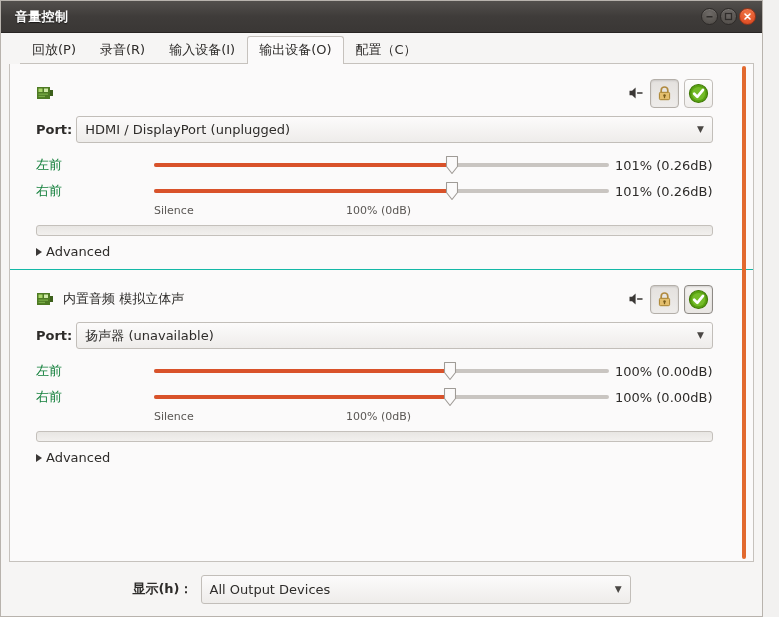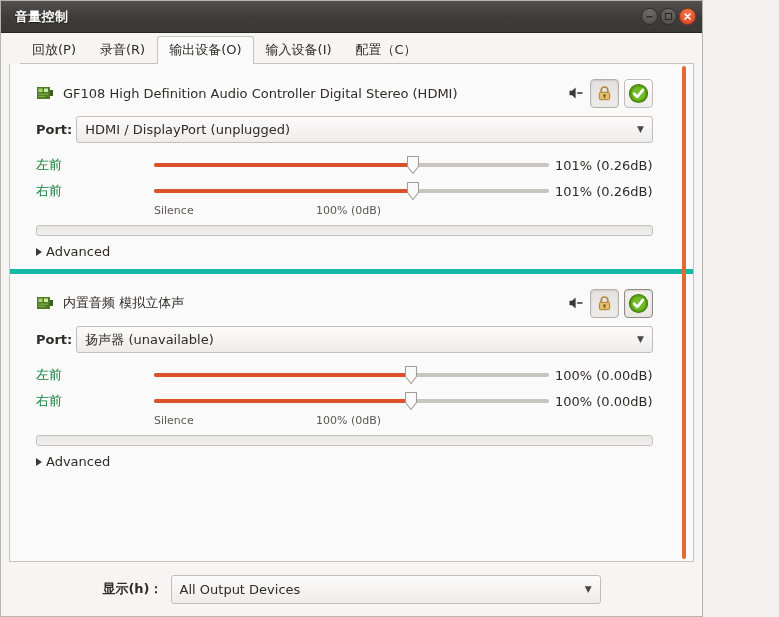--- a/index.html
+++ b/index.html
@@ -4,21 +4,21 @@
 <style>
   * { box-sizing: border-box; margin: 0; padding: 0; }
   html, body {
     width: 779px; height: 617px;
     font-family: "DejaVu Sans", "Liberation Sans", sans-serif;
     background: #f2f1f0;
     overflow: hidden;
   }
   .window {
     position: relative;
-    width: 703px; height: 617px;
+    width: 763px; height: 617px;
     background: #f6f5f4;
     border: 1px solid #b8b3ad;
     display: flex; flex-direction: column;
   }
 
   
   .titlebar {
     height: 32px; flex: 0 0 32px;
     background: linear-gradient(to bottom, #53504d 0%, #3f3c3a 50%, #3a3735 100%);
     border-bottom: 1px solid #282523;
@@ -103,21 +103,21 @@
     position: absolute; left: 4px; top: 0; width: 4px; height: 100%;
     background: #e2692f;
     border-radius: 2px;
   }
 
   
   .device {
     padding: 14px 40px 10px 26px;
     position: relative;
   }
-  .device + .device { border-top: 5px solid #14b8a6; }
+  .device + .device { border-top: 1px solid #14b8a6; }
 
   .dev-header {
     display: flex; align-items: center;
     gap: 9px;
     height: 30px;
   }
   .card-icon { width: 18px; height: 16px; flex: 0 0 18px; display:block; }
   .dev-name {
     font-size: 13px; color: #2e2c2a;
     white-space: nowrap;
@@ -284,39 +284,38 @@
         <svg width="9" height="9" viewBox="0 0 9 9">
           <path d="M2 2 L7 7 M7 2 L2 7" stroke="#ffffff" stroke-width="1.6" stroke-linecap="round"></path>
         </svg>
       </div>
     </div>
   </div>
 
   <div class="tabstrip">
     <div class="tab">回放(P)</div>
     <div class="tab">录音(R)</div>
+    <div class="tab">输入设备(I)</div>
     <div class="tab active">输出设备(O)</div>
-    <div class="tab">输入设备(I)</div>
     <div class="tab">配置（C）</div>
   </div>
 
   <div class="scrollarea">
     <div class="scroll-inner">
 
       <div class="device">
         <div class="dev-header">
           <svg class="card-icon" viewBox="0 0 18 16">
             <rect x="1" y="2" width="13" height="12" fill="#4e7a23"></rect>
             <rect x="2.5" y="3.5" width="4" height="3.5" fill="#a9d66a"></rect>
             <rect x="8" y="3.5" width="4" height="3.5" fill="#cfe9a8"></rect>
             <rect x="2.5" y="8.5" width="9.5" height="1.3" fill="#79ac45"></rect>
             <rect x="2.5" y="10.8" width="6.5" height="1.3" fill="#79ac45"></rect>
             <rect x="14" y="5" width="3" height="6" fill="#3c5f1b"></rect>
           </svg>
-          <div class="dev-name">GF108 High Definition Audio Controller Digital Stereo (HDMI)</div>
           <div class="dev-actions">
             <svg class="speaker-icon" viewBox="0 0 18 18">
               <path d="M2.5 6.8 h2.6 L8.6 3.6 v10.8 L5.1 11.2 H2.5 z" fill="#3a3735"></path>
               <path d="M10.6 9 h4.4" stroke="#3a3735" stroke-width="1.5" stroke-linecap="round"></path>
             </svg>
             <div class="iconbtn toggled">
               <svg width="17" height="17" viewBox="0 0 17 17">
                 <path d="M5.2 7.5 V5.3 a3.3 3.3 0 0 1 6.6 0 V7.5" fill="none" stroke="#b08a3e" stroke-width="1.7"></path>
                 <rect x="3.4" y="7.3" width="10.2" height="7.4" rx="1.2" fill="#e3be6d" stroke="#a8822f" stroke-width="1"></rect>
                 <circle cx="8.5" cy="10.6" r="1.25" fill="#7a5d1c"></circle>

